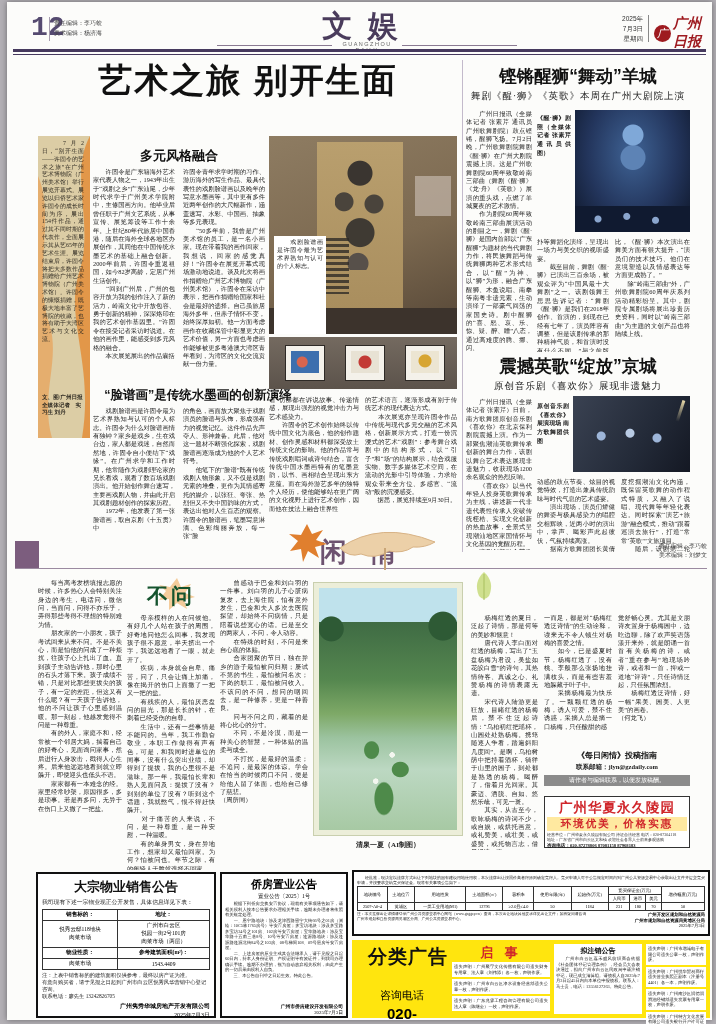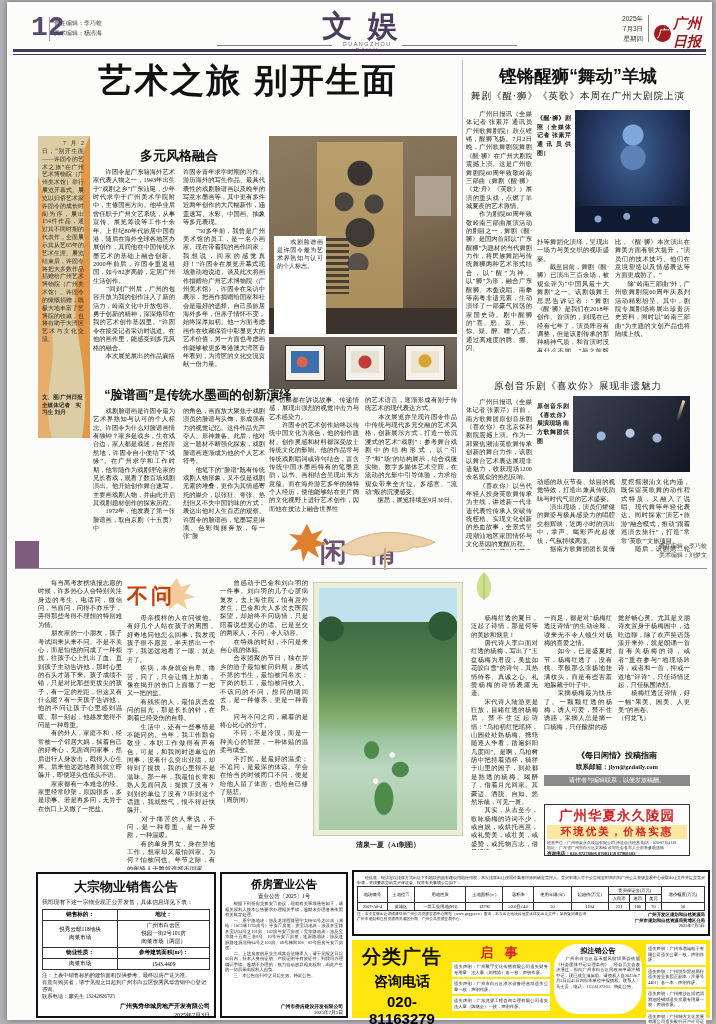--- a/index.html
+++ b/index.html
@@ -113,20 +113,21 @@
   <div class="abs capv" style="left:530px;top:112px;width:34px;height:82px;">《醒·狮》剧照（全媒体记者 张素芹 通讯员供图）</div>
   <div class="abs photo" style="left:568px;top:108px;width:115px;height:122px;background:radial-gradient(ellipse at 50% 35%,#3f6395 0%,#23355c 55%,#0d1526 100%);">
     <div style="position:absolute;left:38px;top:10px;width:40px;height:50px;background:radial-gradient(circle at 50% 30%,#7fa8d8 10px,transparent 11px),radial-gradient(circle at 50% 75%,#5d83b5 12px,transparent 13px);"></div>
     <div style="position:absolute;left:0;bottom:0;width:100%;height:26px;background:radial-gradient(circle at 20% 50%,#8aa5cd 3px,transparent 4px),radial-gradient(circle at 45% 40%,#8aa5cd 3px,transparent 4px),radial-gradient(circle at 70% 55%,#8aa5cd 3px,transparent 4px),#101a30;"></div>
   </div>
   <div class="abs txt" style="left:530px;top:236px;width:72px;height:114px;">扑等舞蹈化演绎，呈现出一场力与美交织的视听盛宴。
 　　截至目前，舞剧《醒·狮》已演出三百余场，被观众评为“中国风最十大舞剧”之一。该剧领舞王思思告诉记者：“舞剧《醒·狮》是我们在2018年创作、首演的，到现在已经有七年了，演员阵容有调整，但是该剧传承的那种精神气质，和首演时没有什么不同。”与之前版本相</div>
   <div class="abs txt" style="left:608px;top:236px;width:75px;height:114px;">比，《醒·狮》本次演出在舞美方面有很大提升，“演员们的技术技巧、他们在意境塑造以及情感表达等方面更成熟了。”
 　　除“岭南三部曲”外，广州歌舞剧院60周年庆系列活动精彩纷呈。其中，剧院专属剧场将展出珍贵历史资料，同时以“岭南三部曲”为主题的文创产品也将陆续上线。</div>
 
+  <div class="abs sechead" style="left:459px;top:352px;width:224px;font-size:17.5px;">震撼英歌“绽放”京城</div>
   <div class="abs kaisub" style="left:459px;top:378px;width:224px;font-size:9.5px;">原创音乐剧《喜欢你》展现非遗魅力</div>
   <div class="abs txt" style="left:459px;top:396px;width:66px;height:152px;">　　广州日报讯（全媒体记者 张素芹）日前，南方歌舞团原创音乐剧《喜欢你》在北京保利剧院震撼上演。作为一部聚焦潮汕英歌舞传承创新的舞台力作，该剧以舞台艺术表达展现非遗魅力，收获现场1200余名观众的热烈反响。
 　　《喜欢你》以当代年轻人投身英歌舞传承为主线，讲述新一代非遗代表性传承人突破传统桎梏、实现文化创新的热血故事，全景式呈现潮汕地区家国情怀与文化基因的觉醒历程。
 　　该剧创新融合英歌舞、音乐剧、地方戏曲、光影舞美等多元艺术形式，将被誉为“中国战舞”的英歌舞精髓与现代舞台科技深度结合，通过</div>
   <div class="abs capv" style="left:530px;top:400px;width:32px;height:74px;">原创音乐剧《喜欢你》展演现场 南方歌舞团供图</div>
   <div class="abs photo" style="left:566px;top:394px;width:117px;height:76px;background:linear-gradient(120deg,#3a4252 0%,#232a38 60%,#141823 100%);">
     <div style="position:absolute;left:12px;top:26px;width:90px;height:40px;background:
       radial-gradient(circle at 18% 35%,#9db5d8 4px,transparent 5px),
       radial-gradient(circle at 50% 28%,#b9cbe4 4px,transparent 5px),
       radial-gradient(circle at 80% 40%,#9db5d8 4px,transparent 5px);"></div>
@@ -151,21 +152,21 @@
     <div>美术编辑：刘梦文</div>
   </div>
 
   <div class="abs txt" style="left:31px;top:577px;width:84px;height:290px;">　　每当高考发榜填报志愿的时候，许多热心人会特别关注身边的考生，电话问，微信问，当面问，问得不亦乐乎，弄得那些考得不理想的特别难为情。
 　　朋友家的一小朋友，孩子考试回来从来不问。不是不关心，而是怕他的问成了一种烦扰，往孩子心上扎出了血。直到孩子主动告诉他，那时心里的石头才落下来。孩子成绩不错，只是对比那些更拔尖的孩子，有一定的差距，但这又有什么呢？有一天孩子告诉他，他的不问让孩子心里感到温暖。那一刻起，他越发觉得不问是一种尊重。
 　　有的外人，家庭不和，经常被一个邻居大妈，揣着自己的好奇心，见面询问家事，然后进行人身攻击，戳得人心生疼。后来他远远地看到就立即躲开，即使迎头也低头不语。
 　　家家都有一本难念的经。家里经常吵架，原因很多，多是琐事。若是再多问，无异于在伤口上又撒了一把盐。</div>
   <svg class="abs" style="left:148px;top:574px;" width="44" height="36">
     <polygon points="22,2 26,11 36,8 30,17 40,21 29,24 32,33 22,27 14,34 14,23 4,24 11,15 4,9 15,11" fill="#f2c38a" opacity="0.85"></polygon>
   </svg>
-  <div class="abs" style="left:120px;top:580px;width:88px;text-align:left;font-size:21px;font-weight:900;color:#c2410c;font-family:'Liberation Sans',sans-serif;letter-spacing:3px;">不问</div>
+  <div class="abs" style="left:120px;top:580px;width:88px;text-align:center;font-size:21px;font-weight:900;color:#14532d;font-family:'Liberation Sans',sans-serif;letter-spacing:3px;">不问</div>
   <div class="abs txt" style="left:120px;top:612px;width:88px;height:256px;">　　母亲模样的人在问候他。有好几个人站在孩子的周围，好奇地问他怎么回事，我发现孩子很不愿意，半天挤出一个字，我远远地看了一眼，就走开了。
 　　疾病，本身就会自卑、痛苦，问了，只会让痛上加痛，像在揭开的伤口上面撒了一把又一把的盐。
 　　有残疾的人，最怕厌恶盘问的目光，那是长长的针，在刺着已经受伤的自尊。
 　　生活中，还有一些事情是不能问的。当年，我工作勤奋敬业，本职工作做得有声有色，可是，和我同时进单位的同事，没有什么突出业绩，却得到了提拔，我的心里很不是滋味。那一年，我最怕长辈和熟人见面问及：提拔了没有？到别的单位了没有？听到这个话题，我就憋气，恨不得赶快躲开。
 　　对于痛苦的人来说，不问，是一种尊重，是一种安慰，一种温暖。
 　　有的单身男女，身在异地工作，想家却又最怕回家。为何？怕被问也。年节之际，有的年轻人干脆就选择不回家。</div>
   <div class="abs txt" style="left:213px;top:577px;width:88px;height:290px;">　　曾感动于巴金和刘白羽的一件事。刘白羽的儿子心脏病复发，去上海住院，怕有意外发生，巴金和夫人多次去医院探望，却始终不问病情，只是陪着说些宽心的话。已是至交的两家人，不问，令人动容。
 　　在特殊的时刻，不问是来自心底的体贴。
 　　合家团聚的节日，独在异乡的游子最怕被问归期；屡试不第的书生，最怕被问名次；下岗的职工，最怕被问收入。不该问的不问，想问的咽回去，是一种修养，更是一种善良。
 　　问与不问之间，藏着的是将心比心的分寸。
@@ -201,21 +202,21 @@
   <div class="abs txt" style="left:611px;top:612px;width:72px;height:130px;">觉舒畅心灵。尤其是文朋诗友置身于杨梅园中，边吃边聊，除了欢声笑语荡漾开来外，就是朗诵一首首有关杨梅的诗，或者“重在参与”地现场吟诗，或者和一首，抑或一道地“评诗”，只任诗情泛起，只任氛围浓烈。
 　　杨梅红透泛诗情，好一幅“果美、园美、人更美”的画卷。
 （何龙飞）</div>
 
   <div class="abs" style="left:537px;top:748px;width:146px;height:40px;">
     <div style="text-align:center;font-size:8px;font-weight:900;color:#111;">《每日闲情》投稿指南</div>
     <div style="text-align:center;font-size:6.5px;font-weight:bold;color:#222;margin-top:2px;">联系邮箱：jlyn@gzdaily.com</div>
     <div style="margin-top:3px;background:#8b8b8b;color:#fff;font-size:6px;text-align:center;line-height:11px;height:11px;">请作者与编辑联系，以便发放稿酬。</div>
   </div>
 
-  <div class="abs" style="left:537px;top:794px;width:146px;height:52px;border:1px solid #333;box-sizing:border-box;padding:2px;background:#fff;margin-top:8px;">
+  <div class="abs" style="left:537px;top:794px;width:146px;height:52px;border:1px solid #333;box-sizing:border-box;padding:2px;background:#fff;">
     <div style="text-align:center;font-size:13.5px;font-weight:900;color:#d0262b;letter-spacing:1px;font-family:'Liberation Sans',sans-serif;">广州华夏永久陵园</div>
     <div style="text-align:center;font-size:10.5px;font-weight:900;color:#d0262b;background:#ffe9a0;letter-spacing:2px;font-family:'Liberation Sans',sans-serif;">环境优美，价格实惠</div>
     <div style="font-size:4px;color:#333;line-height:1.3;margin-top:1px;">经营单位：广州华夏永久陵园有限公司 持证合法经营 电话：020-87304118</div>
     <div style="font-size:4px;color:#333;line-height:1.3;">地址：广东省广州市白云区太和镇 欢迎社会各界人士前来参观选购</div>
     <div style="font-size:4.6px;color:#111;font-weight:bold;margin-top:1px;">咨询电话：020-87278806 87081158 87968183</div>
   </div>
 
   <div class="abs" style="left:29px;top:870px;width:180px;height:146px;border:2px solid #111;box-sizing:border-box;padding:4px;background:#fff;">
     <div style="text-align:center;font-size:13px;font-weight:900;font-family:'Liberation Sans',sans-serif;color:#111;">大宗物业销售公告</div>
     <div style="font-size:5.8px;margin-top:2px;color:#1c1c1c;">我司现有下述一宗物业现正公开发售，具体信息详见下表：</div>
@@ -300,31 +301,31 @@
       <div style="width:118px;text-align:right;font-size:4.4px;line-height:1.3;font-weight:bold;">
         <div>广州开发区规划和自然资源局</div>
         <div>广州市规划和自然资源局黄埔区分局</div>
         <div style="font-weight:normal;">2025年7月3日</div>
       </div>
     </div>
   </div>
 
   <div class="abs" style="left:345px;top:938px;width:358px;height:78px;background:#ffe50e;box-sizing:border-box;padding:4px;display:flex;gap:4px;">
     <div style="width:92px;text-align:center;">
-      <div style="font-size:19px;font-weight:900;font-family:'Liberation Sans',sans-serif;color:#111;letter-spacing:1px;">分类广告</div>
-      <div style="font-size:14px;font-weight:700;margin-top:3px;font-family:'Liberation Sans',sans-serif;">咨询电话</div>
+      <div style="font-size:19px;font-weight:900;font-family:'Liberation Sans',sans-serif;color:#111;letter-spacing:1px;text-align:right;">分类广告</div>
+      <div style="font-size:11px;font-weight:400;margin-top:18px;font-family:'Liberation Sans',sans-serif;">咨询电话</div>
       <div style="font-size:15px;font-weight:900;font-family:'Liberation Sans',sans-serif;margin-top:2px;">020-81163279</div>
     </div>
     <div style="width:98px;">
       <div style="font-size:13px;font-weight:900;color:#d0262b;text-align:center;font-family:'Liberation Sans',sans-serif;letter-spacing:4px;">启 事</div>
       <div class="whitebox tiny">遗失声明：广州聚宇文化传播有限公司遗失财务专用章、法人章（刘伟添）各一枚，声明作废。</div>
       <div class="whitebox tiny">遗失声明：广州市白云区净水设备经营部遗失公章一枚，声明作废。</div>
       <div class="whitebox tiny">遗失声明：广东兆霖工程咨询管理有限公司遗失法人章（陈继全）一枚，声明作废。</div>
     </div>
-    <div style="width:84px;background:#fff;padding:2px;border-radius:24px;">
+    <div style="width:84px;background:#fff;padding:2px;">
       <div style="font-size:7px;font-weight:900;text-align:center;">拟注销公告</div>
       <div class="tiny">　　广州市白云区嘉禾盛风纺织商会依据《社会团体登记管理条例》，经会员大会表决通过，拟向广州市白云区民政局申请注销登记，现已成立清算组。请债权人自2025年7月3日起45日内向本单位申报债权。联系人：马士贵，电话：13556127263。特此公告。</div>
     </div>
     <div style="flex:1;">
       <div class="whitebox tiny">遗失声明：广州市增城电子有限公司遗失公章一枚，声明作废。</div>
       <div class="whitebox tiny">遗失声明：广州悦华贸易商行遗失营业执照正副本（注册号4401）各一本，声明作废。</div>
       <div class="whitebox tiny">遗失声明：广州南沙区润德润滑油经销部遗失发票专用章一枚，声明作废。</div>
       <div class="whitebox tiny">遗失声明：广州特方文化发展有限公司遗失银行开户许可证（核准号：J5810），声明作废。</div>
     </div>
   </div>

